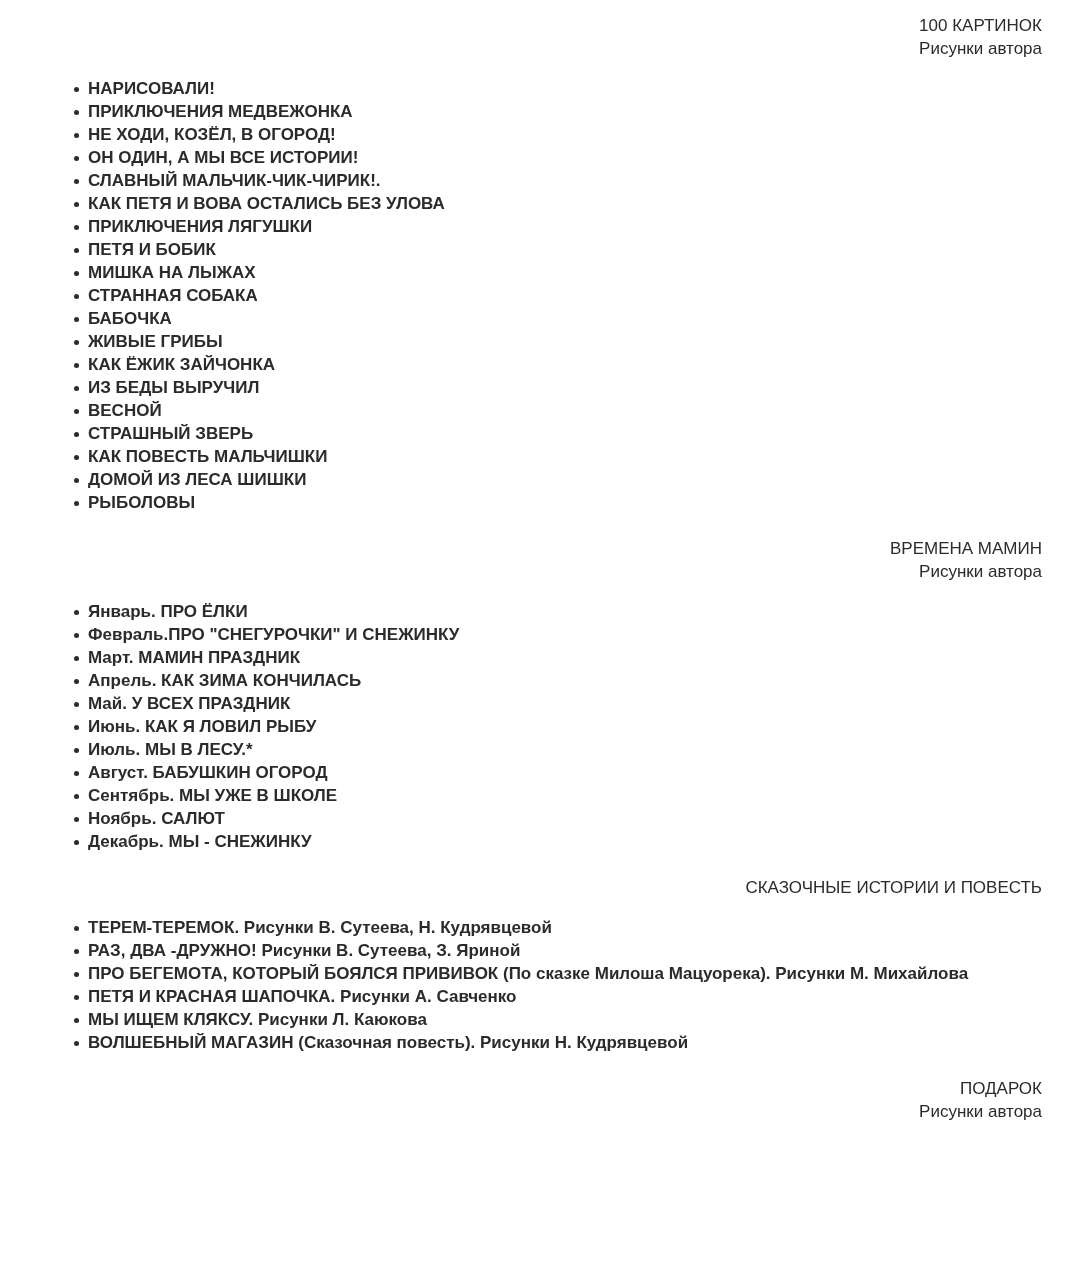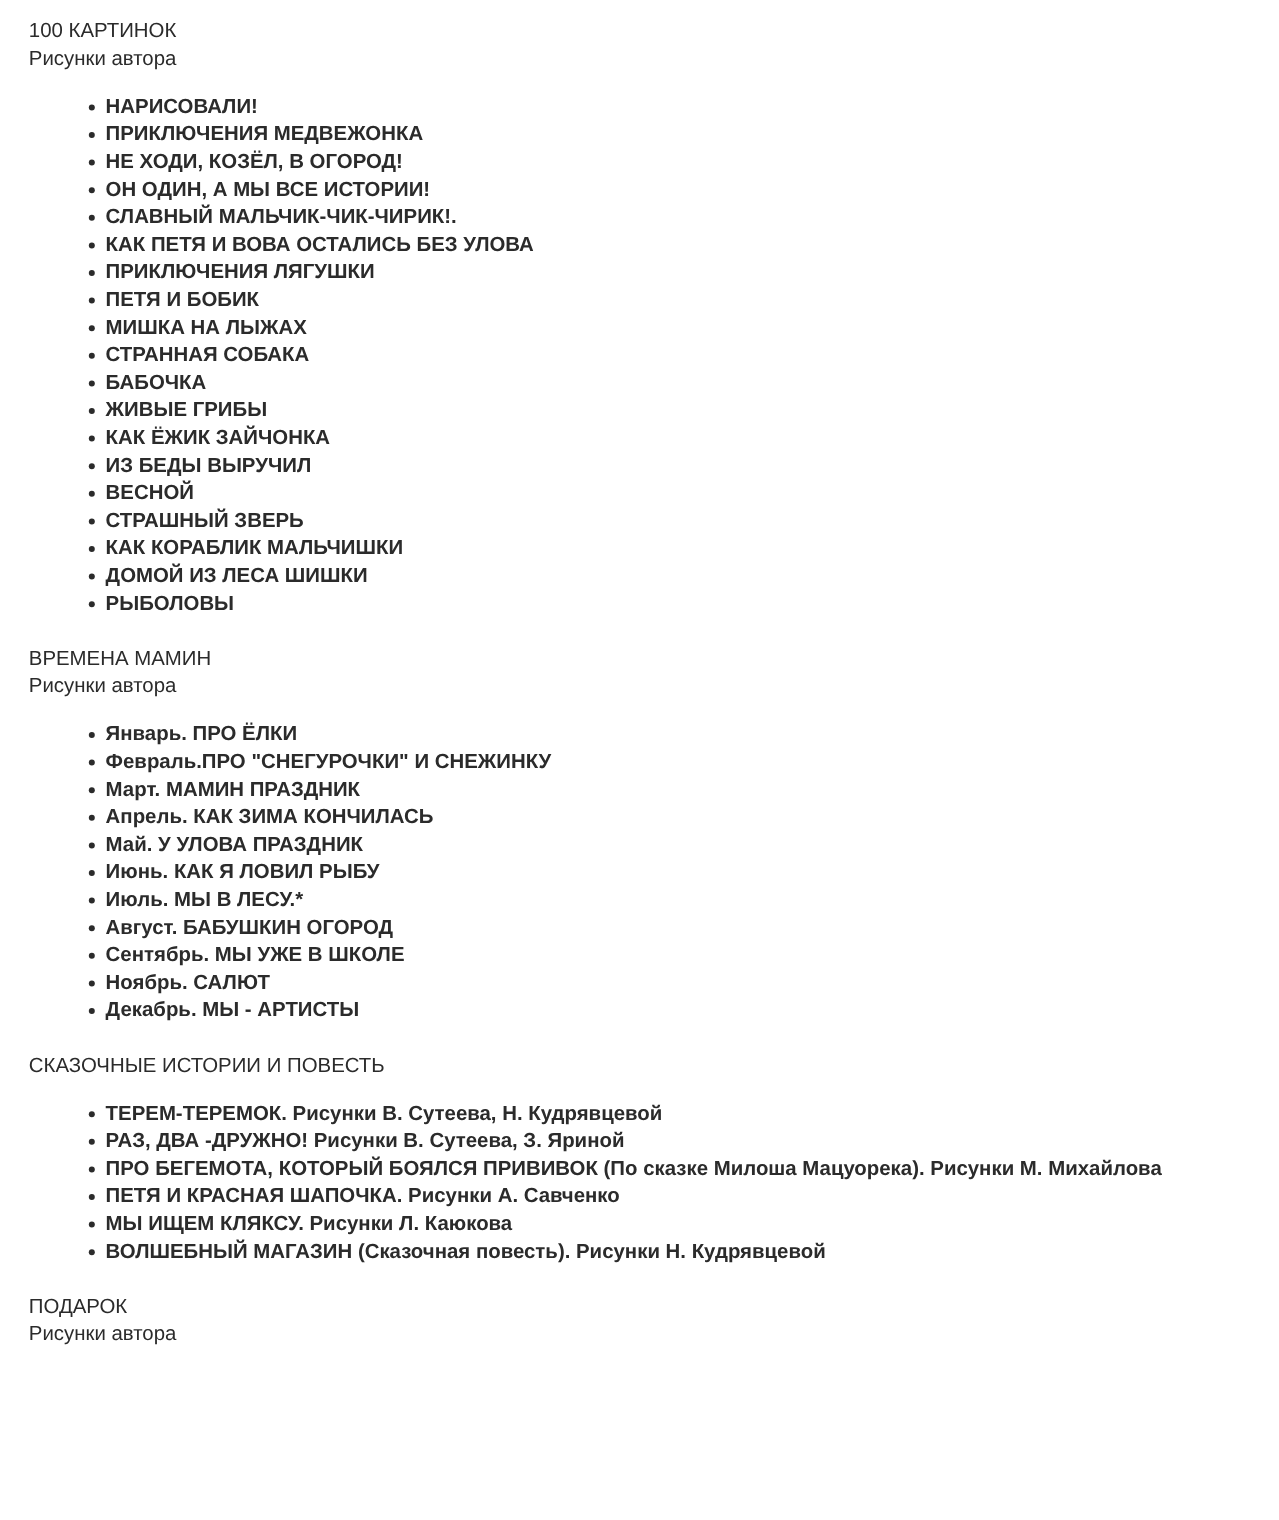--- a/index.html
+++ b/index.html
@@ -27,20 +27,21 @@
   .section-head {
     margin: 0;
     padding: 0;
     font-size: 17px;
     line-height: 23px;
     font-weight: 400;
     color: #2b2b2b;
   }
   .section-head .head-line {
     display: block;
+    text-align: right;
   }
   .section-head .head-line:empty {
     display: none;
   }
   ul.item-list {
     margin: 17px 0 0 0;
     padding: 0 0 0 50px;
     list-style: none;
     font-weight: bold;
   }
@@ -86,43 +87,43 @@
           <li>ПРИКЛЮЧЕНИЯ ЛЯГУШКИ</li>
           <li>ПЕТЯ И БОБИК</li>
           <li>МИШКА НА ЛЫЖАХ</li>
           <li>СТРАННАЯ СОБАКА</li>
           <li>БАБОЧКА</li>
           <li>ЖИВЫЕ ГРИБЫ</li>
           <li>КАК ЁЖИК ЗАЙЧОНКА</li>
           <li>ИЗ БЕДЫ ВЫРУЧИЛ</li>
           <li>ВЕСНОЙ</li>
           <li>СТРАШНЫЙ ЗВЕРЬ</li>
-          <li>КАК КОРАБЛИК МАЛЬЧИШКИ</li>
+          <li>КАК ПОВЕСТЬ МАЛЬЧИШКИ</li>
           <li>ДОМОЙ ИЗ ЛЕСА ШИШКИ</li>
           <li>РЫБОЛОВЫ</li>
         </ul>
       </div>
       <div class="section-gap"></div>
       <div class="section">
         <div class="section-head">
           <span class="head-line">ВРЕМЕНА МАМИН</span>
           <span class="head-line">Рисунки автора</span>
         </div>
         <ul class="item-list">
           <li>Январь. ПРО ЁЛКИ</li>
           <li>Февраль.ПРО "СНЕГУРОЧКИ" И СНЕЖИНКУ</li>
           <li>Март. МАМИН ПРАЗДНИК</li>
           <li>Апрель. КАК ЗИМА КОНЧИЛАСЬ</li>
-          <li>Май. У УЛОВА ПРАЗДНИК</li>
+          <li>Май. У ВСЕХ ПРАЗДНИК</li>
           <li>Июнь. КАК Я ЛОВИЛ РЫБУ</li>
           <li>Июль. МЫ В ЛЕСУ.*</li>
           <li>Август. БАБУШКИН ОГОРОД</li>
           <li>Сентябрь. МЫ УЖЕ В ШКОЛЕ</li>
           <li>Ноябрь. САЛЮТ</li>
-          <li>Декабрь. МЫ - АРТИСТЫ</li>
+          <li>Декабрь. МЫ - СНЕЖИНКУ</li>
         </ul>
       </div>
       <div class="section-gap"></div>
       <div class="section">
         <div class="section-head">
           <span class="head-line">СКАЗОЧНЫЕ ИСТОРИИ И ПОВЕСТЬ</span>
         </div>
         <ul class="item-list">
           <li>ТЕРЕМ-ТЕРЕМОК. Рисунки В. Сутеева, Н. Кудрявцевой</li>
           <li>РАЗ, ДВА -ДРУЖНО! Рисунки В. Сутеева, З. Яриной</li>

